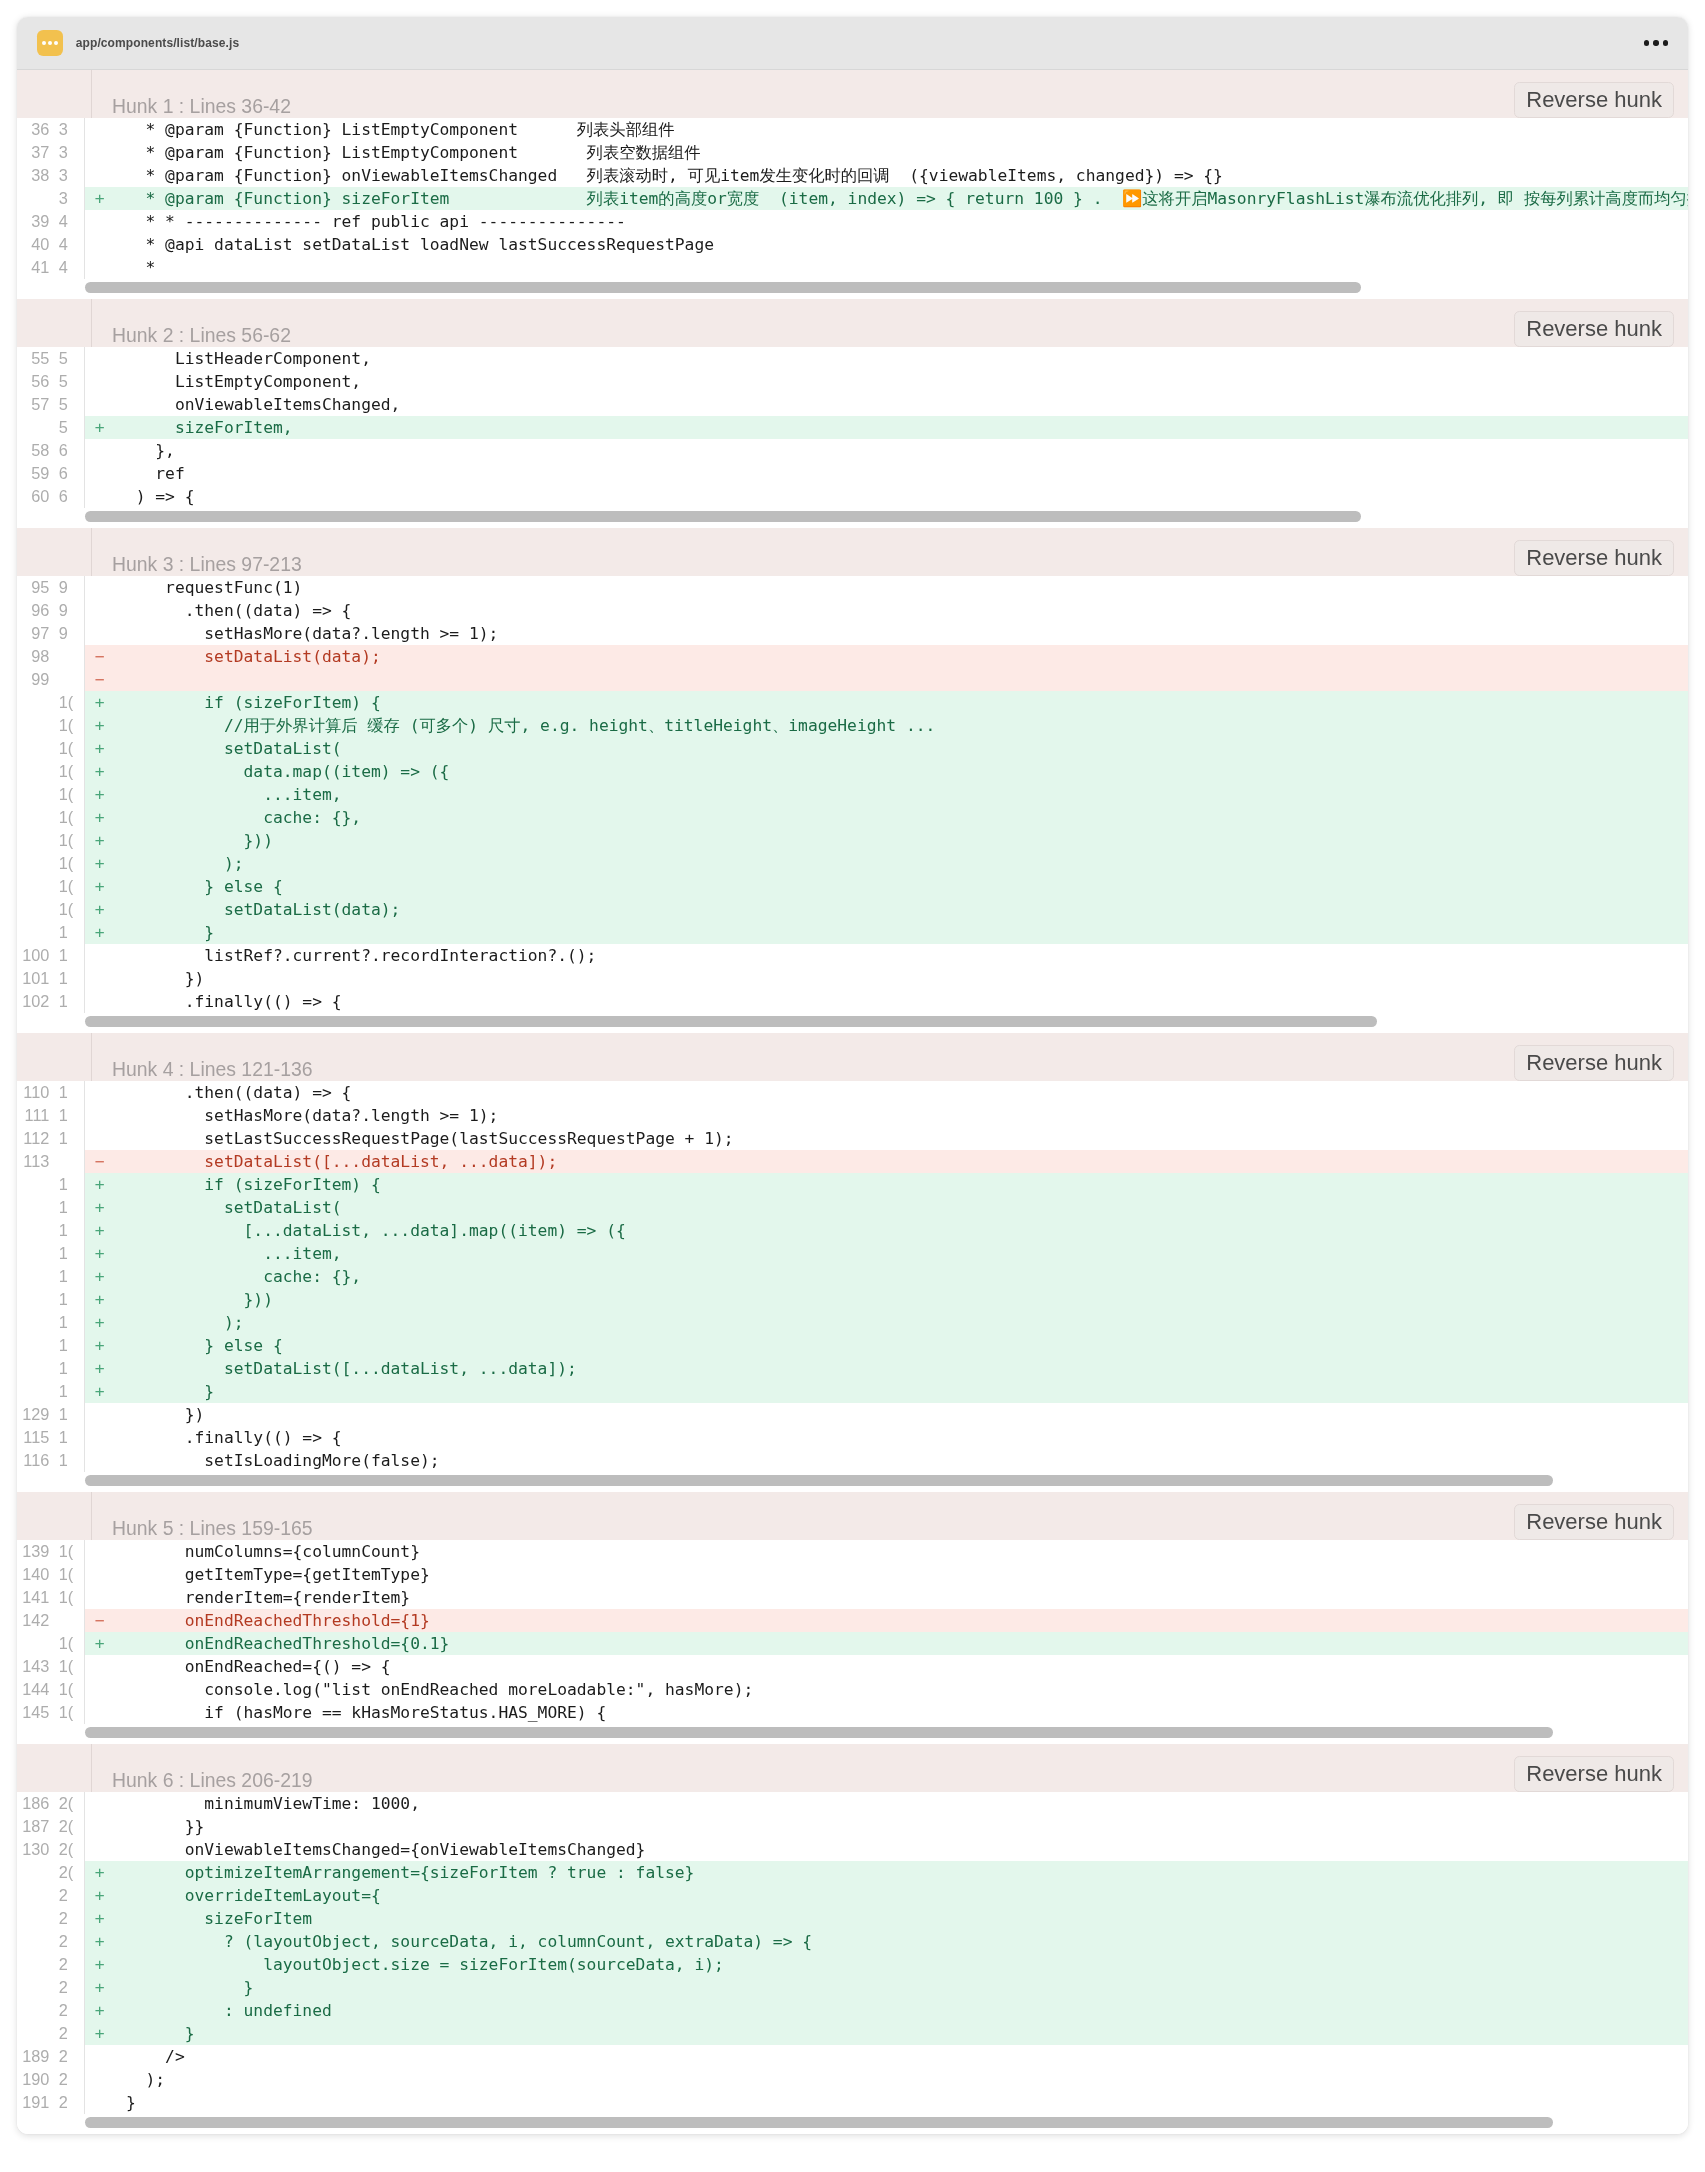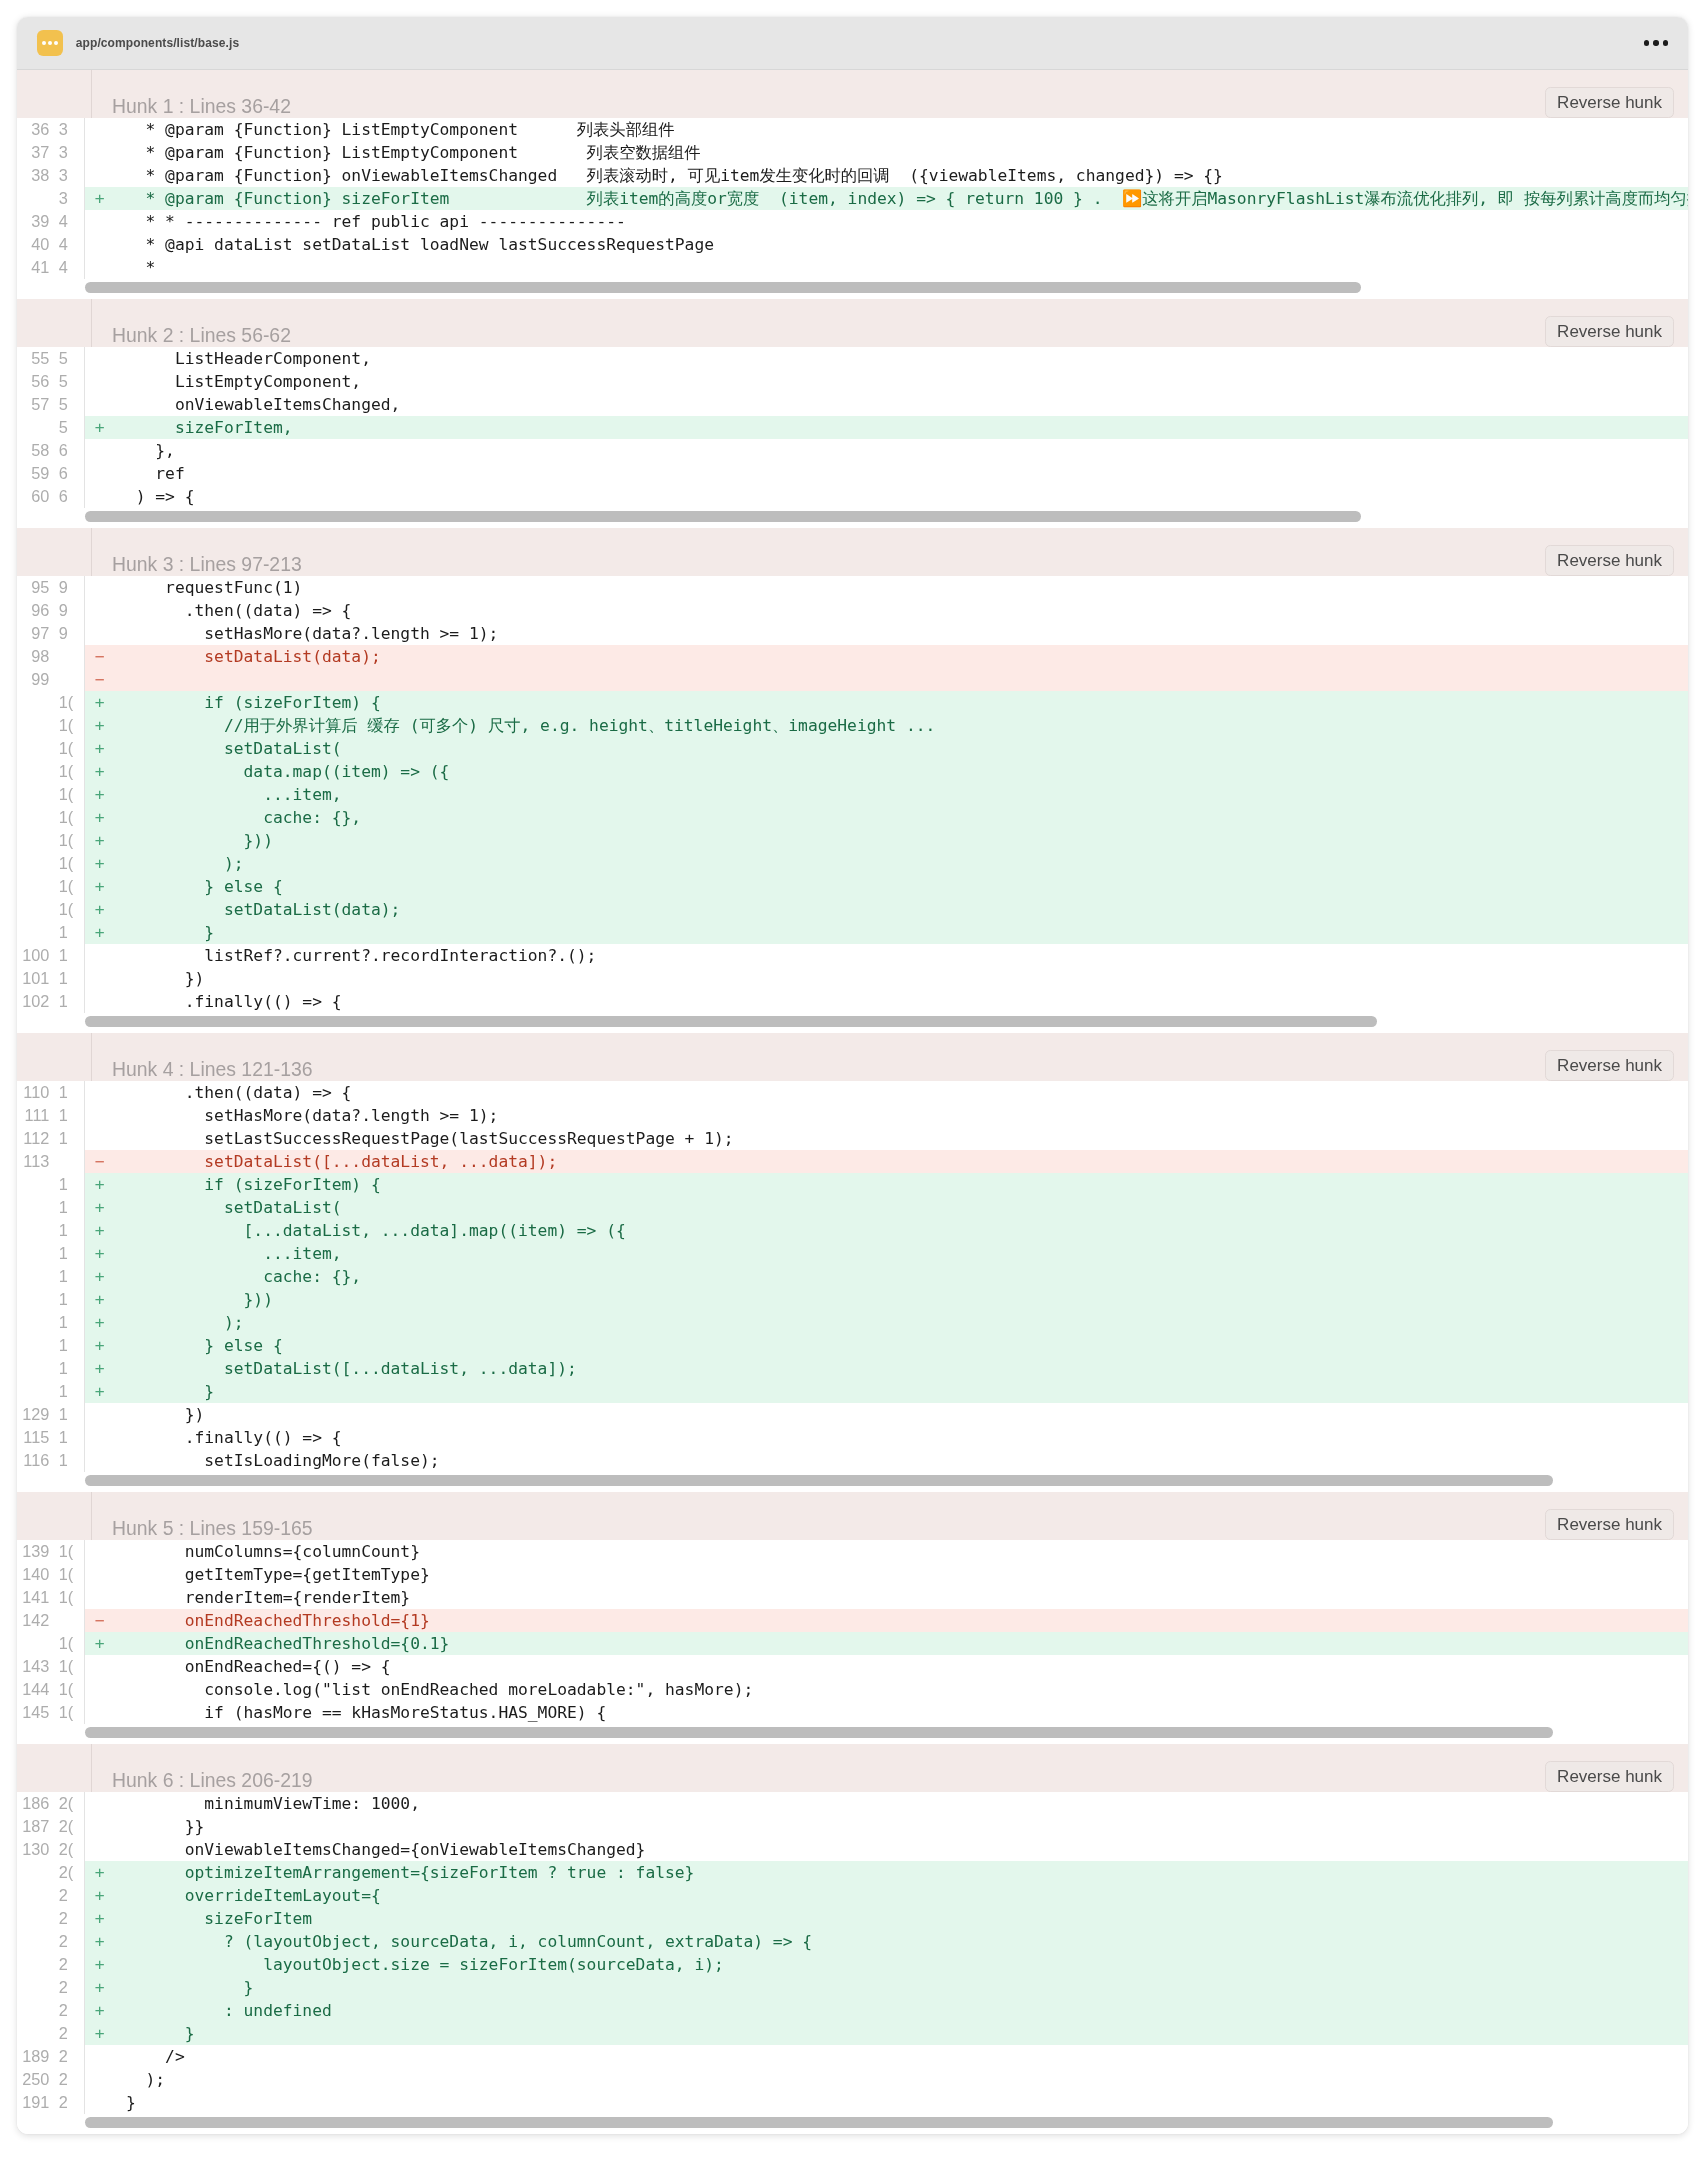--- a/index.html
+++ b/index.html
@@ -90,21 +90,21 @@
   }
   .hunk-title {
     font-size: 19.4px;
     color: #a6a0a0;
     padding-left: 20px;
     white-space: nowrap;
   }
   .hunk-header .hh-spacer { flex: 1 1 auto; }
   .reverse-hunk-btn {
     margin-right: 14px;
-    font-size: 17px;
+    font-size: 22px;
     color: #4a4a4a;
     background: #efe9e7;
     border: 0.8px solid #e2d9d7;
     border-radius: 5.4px;
     padding: 5.4px 11px 6.2px 11px;
     white-space: nowrap;
     cursor: pointer;
     line-height: 1;
   }
 
@@ -343,21 +343,21 @@
             <div class="code-line ctx"><div class="ln old">130</div><div class="ln new">2(</div><div class="marker"></div><div class="content">       onViewableItemsChanged={onViewableItemsChanged}</div></div>
             <div class="code-line add"><div class="ln old"></div><div class="ln new">2(</div><div class="marker">+</div><div class="content">       optimizeItemArrangement={sizeForItem ? true : false}</div></div>
             <div class="code-line add"><div class="ln old"></div><div class="ln new">2</div><div class="marker">+</div><div class="content">       overrideItemLayout={</div></div>
             <div class="code-line add"><div class="ln old"></div><div class="ln new">2</div><div class="marker">+</div><div class="content">         sizeForItem</div></div>
             <div class="code-line add"><div class="ln old"></div><div class="ln new">2</div><div class="marker">+</div><div class="content">           ? (layoutObject, sourceData, i, columnCount, extraData) =&gt; {</div></div>
             <div class="code-line add"><div class="ln old"></div><div class="ln new">2</div><div class="marker">+</div><div class="content">               layoutObject.size = sizeForItem(sourceData, i);</div></div>
             <div class="code-line add"><div class="ln old"></div><div class="ln new">2</div><div class="marker">+</div><div class="content">             }</div></div>
             <div class="code-line add"><div class="ln old"></div><div class="ln new">2</div><div class="marker">+</div><div class="content">           : undefined</div></div>
             <div class="code-line add"><div class="ln old"></div><div class="ln new">2</div><div class="marker">+</div><div class="content">       }</div></div>
             <div class="code-line ctx"><div class="ln old">189</div><div class="ln new">2</div><div class="marker"></div><div class="content">     /&gt;</div></div>
-            <div class="code-line ctx"><div class="ln old">250</div><div class="ln new">2</div><div class="marker"></div><div class="content">   );</div></div>
+            <div class="code-line ctx"><div class="ln old">190</div><div class="ln new">2</div><div class="marker"></div><div class="content">   );</div></div>
             <div class="code-line ctx"><div class="ln old">191</div><div class="ln new">2</div><div class="marker"></div><div class="content"> }</div></div>
           </div>
           <div class="hscroll-track">
             <div class="hscroll-thumb" style="width: 92%;"></div>
           </div>
         </div>
       </div>
 
   </div>
 </div>

